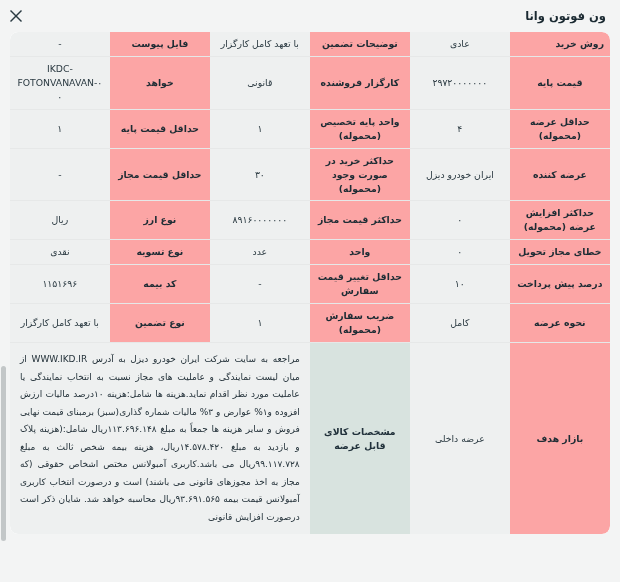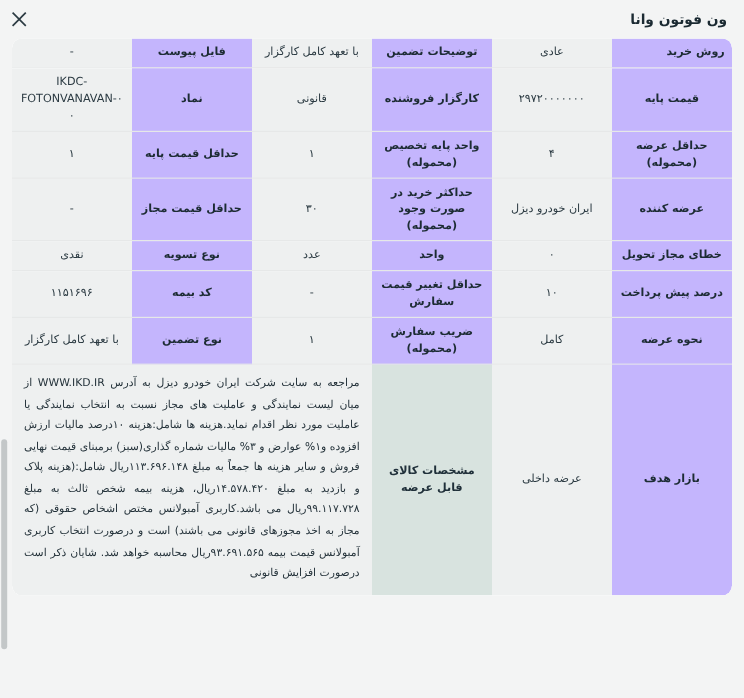--- a/index.html
+++ b/index.html
@@ -80,21 +80,21 @@
     text-align: center;
     vertical-align: middle;
     line-height: 1.5;
     border-bottom: 1px solid #e6e8e8;
     word-wrap: break-word;
   }
 
   .spec-table tr:last-child td { border-bottom: none; }
 
   td.lbl {
-    background: #c4b5fd;
+    background: #fca5a5;
     font-weight: bold;
     color: #1d2c34;
   }
   td.val {
     background: #eef0f0;
     color: #2b3a42;
     font-weight: normal;
   }
 
   
@@ -176,21 +176,21 @@
           <td class="val">با تعهد کامل کارگزار</td>
           <td class="lbl">فایل پیوست</td>
           <td class="val">-</td>
         </tr>
 
         <tr>
           <td class="lbl">قیمت پایه</td>
           <td class="val">۲۹۷۲۰۰۰۰۰۰۰</td>
           <td class="lbl">کارگزار فروشنده</td>
           <td class="val">قانونی</td>
-          <td class="lbl">نماد</td>
+          <td class="lbl">خواهد</td>
           <td class="val">IKDC-FOTONVANAVAN-۰۰</td>
         </tr>
 
         <tr>
           <td class="lbl">حداقل عرضه (محموله)</td>
           <td class="val">۴</td>
           <td class="lbl">واحد پایه تخصیص (محموله)</td>
           <td class="val">۱</td>
           <td class="lbl">حداقل قیمت پایه</td>
           <td class="val">۱</td>
@@ -199,20 +199,28 @@
 
         <tr>
           <td class="lbl">عرضه کننده</td>
           <td class="val">ایران خودرو دیزل</td>
           <td class="lbl">حداکثر خرید در صورت وجود (محموله)</td>
           <td class="val">۳۰</td>
           <td class="lbl">حداقل قیمت مجاز</td>
           <td class="val">-</td>
         </tr>
 
+        <tr>
+          <td class="lbl">حداکثر افزایش عرضه (محموله)</td>
+          <td class="val">۰</td>
+          <td class="lbl">حداکثر قیمت مجاز</td>
+          <td class="val">۸۹۱۶۰۰۰۰۰۰۰</td>
+          <td class="lbl">نوع ارز</td>
+          <td class="val">ریال</td>
+        </tr>
 
         <tr>
           <td class="lbl">خطای مجاز تحویل</td>
           <td class="val">۰</td>
           <td class="lbl">واحد</td>
           <td class="val">عدد</td>
           <td class="lbl">نوع تسویه</td>
           <td class="val">نقدی</td>
         </tr>
 

